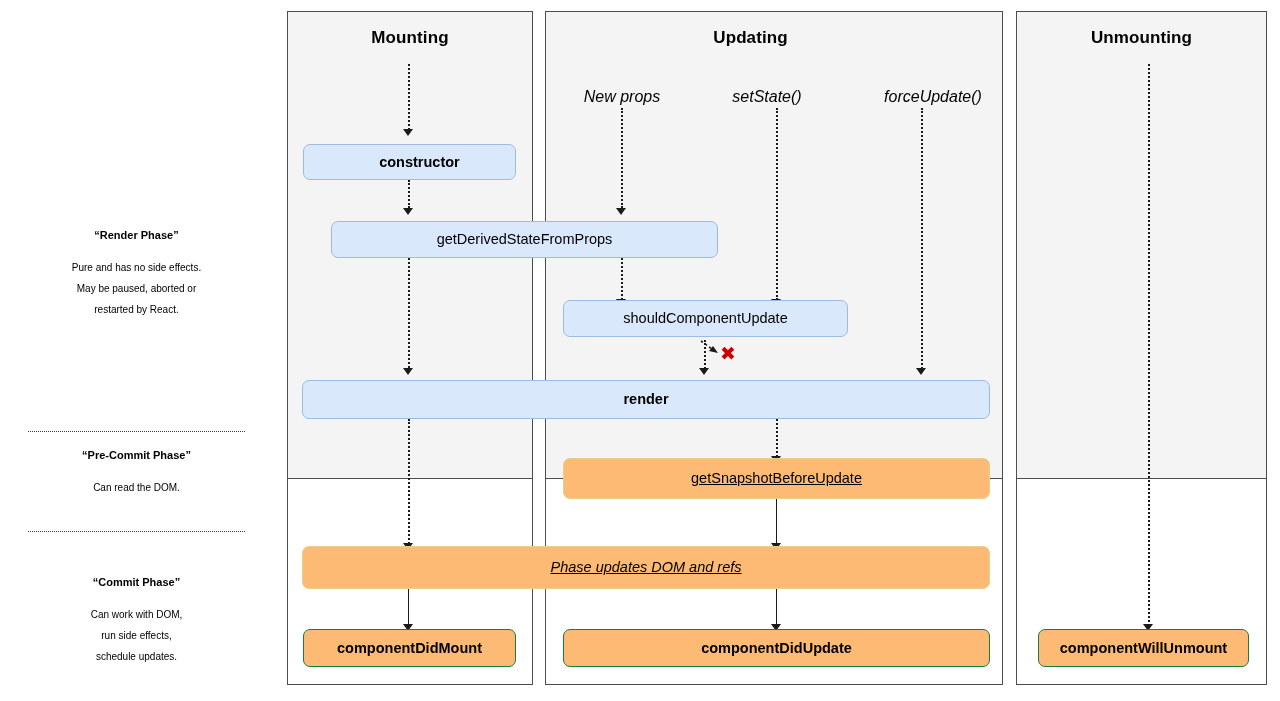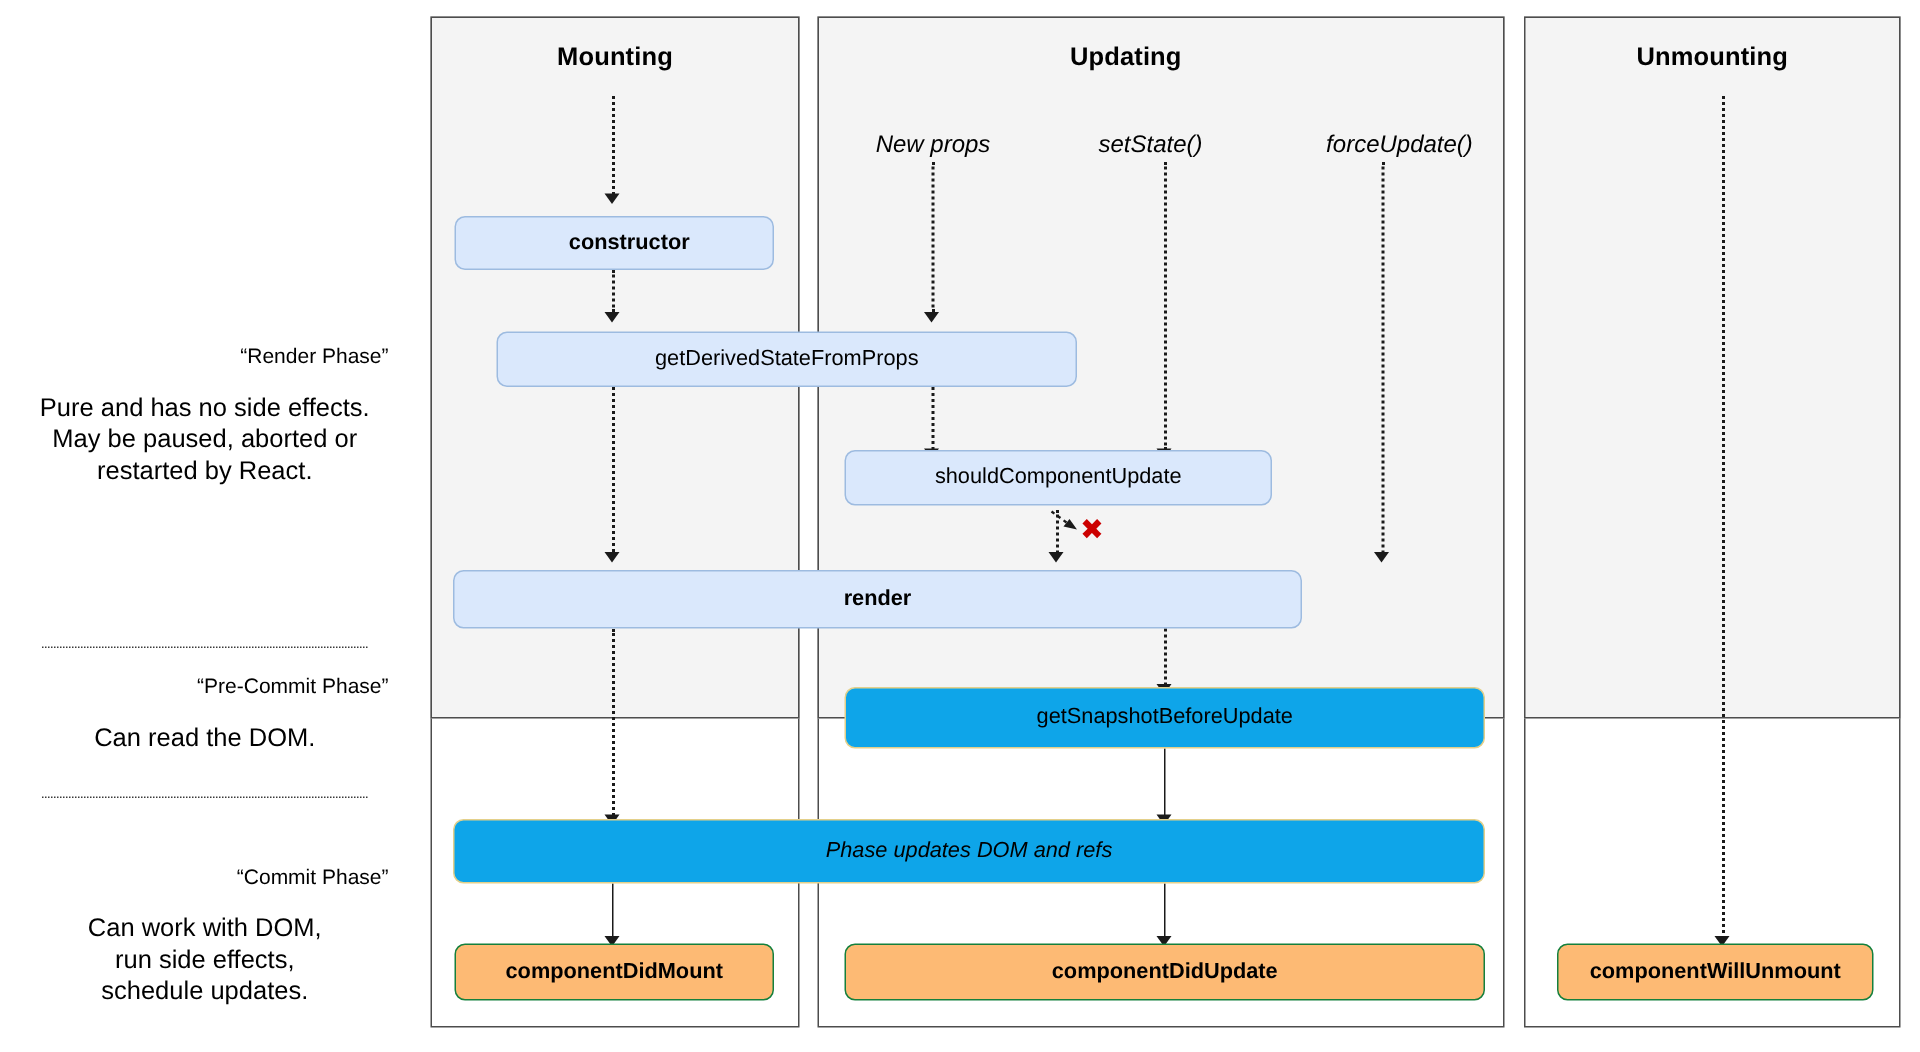--- a/index.html
+++ b/index.html
@@ -46,28 +46,27 @@
   }
 
   
   .legend-block {
     position: absolute;
     text-align: center;
     width: 245px;
     left: 14px;
   }
   .legend-title {
-    font-weight: normal;
-    font-size: 14px;
+    font-weight: bold;
+    font-size: 11px;
     margin-bottom: 16px;
     white-space: nowrap;
-    text-align: right;
   }
   .legend-body {
-    font-size: 17px;
+    font-size: 10px;
     line-height: 21px;
   }
   .legend-rule {
     position: absolute;
     left: 28px;
     width: 217px;
     border-top: 1px dotted #3a3a3a;
     height: 0;
   }
 
@@ -77,21 +76,21 @@
     box-sizing: border-box;
     border-radius: 7px;
     display: flex;
     align-items: center;
     justify-content: center;
     font-size: 14.5px;
     text-align: center;
     line-height: 1.15;
   }
   .node.blue   { background: #dae8fc; border: 1px solid #9dbbe0; }
-  .node.yellow { background: #0ea5e9; border: 1px solid #e4d08a; }
+  .node.yellow { background: #fdba74; border: 1px solid #e4d08a; text-decoration: underline; }
   .node.green  { background: #fdba74; border: 1px solid #15803d; }
   .node.bold   { font-weight: bold; }
   .node.italic { font-style: italic; }
 
   
   .trigger {
     position: absolute;
     font-style: italic;
     font-size: 16px;
     text-align: center;
@@ -232,21 +231,21 @@
     <path d="M 718 353 L 709 351 L 713 346 Z" fill="#1a1a1a" stroke="none"></path>
   </svg>
   <div class="xmark" style="left:720px; top:344px;">✖</div>
 
   <div class="node blue bold" style="left:303px; top:144px; width:213px; height:36px;padding-left:20px;">constructor</div>
 
   <div class="node blue" style="left:303px; top:221px; width:387px; height:37px;margin-left:28px;">getDerivedStateFromProps</div>
 
   <div class="node blue" style="left:563px; top:300px; width:285px; height:37px;">shouldComponentUpdate</div>
 
-  <div class="node blue bold" style="left:302px; top:380px; width:566px; height:39px;">render</div>
+  <div class="node blue bold" style="left:302px; top:380px; width:688px; height:39px;">render</div>
 
   <div class="node yellow" style="left:563px; top:458px; width:427px; height:41px;">getSnapshotBeforeUpdate</div>
 
   <div class="node yellow italic" style="left:302px; top:546px; width:688px; height:43px;">Phase updates DOM and refs</div>
 
   <div class="node green bold" style="left:303px; top:629px; width:213px; height:38px;">componentDidMount</div>
 
   <div class="node green bold" style="left:563px; top:629px; width:427px; height:38px;">componentDidUpdate</div>
 
   <div class="node green bold" style="left:1038px; top:629px; width:211px; height:38px;">componentWillUnmount</div>

